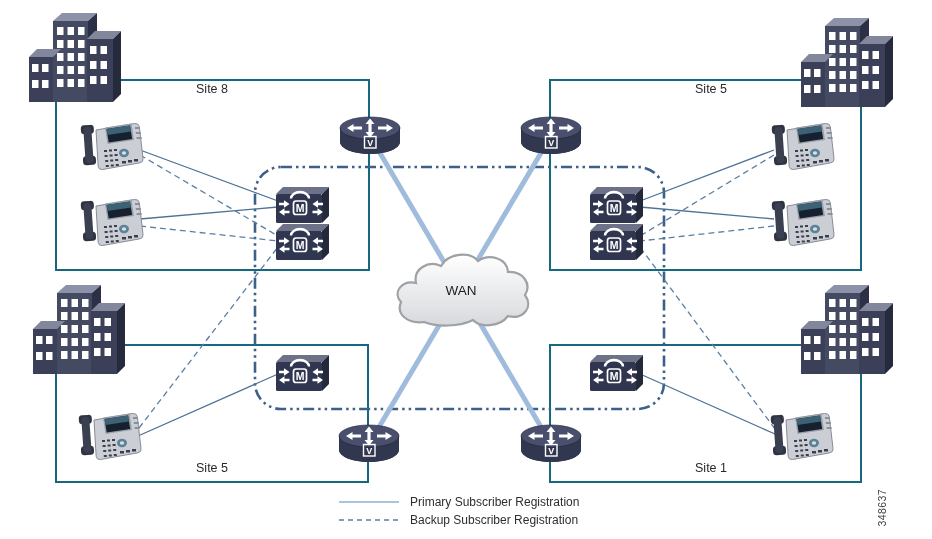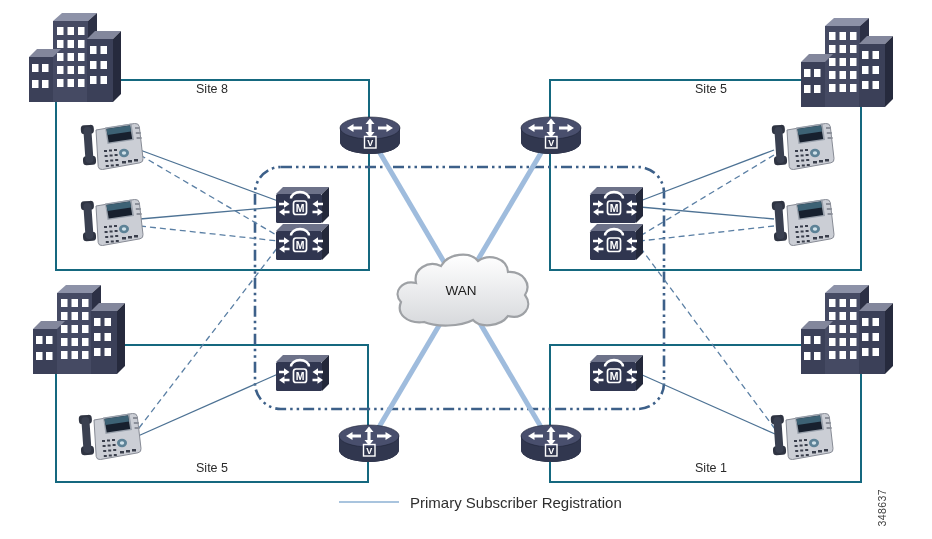--- a/index.html
+++ b/index.html
@@ -4,21 +4,21 @@
 <style>
   html,body{margin:0;padding:0;background:#fff;}
   .canvas{position:relative;width:932px;height:539px;background:#fff;overflow:hidden;
           font-family:"Liberation Sans",sans-serif;}
   .site-box{position:absolute;border:2px solid #15687f;box-sizing:border-box;}
   .site-label{position:absolute;width:56px;text-align:center;font-size:12.5px;color:#2a2a2a;}
   .links{position:absolute;left:0;top:0;}
   .legend{position:absolute;left:338px;top:494px;}
   .legend-row{display:flex;align-items:center;height:16px;margin-bottom:2px;}
   .legend-sample{width:62px;height:8px;margin-right:10px;flex:0 0 auto;}
-  .legend-label{font-size:15px;color:#2e2e2e;white-space:nowrap;}
+  .legend-label{font-size:12px;color:#2e2e2e;white-space:nowrap;}
   .fig-num{position:absolute;left:876px;top:489px;writing-mode:vertical-rl;transform:rotate(180deg);
            font-size:10.5px;color:#3f3f3f;letter-spacing:.4px;}
   svg text{font-family:"Liberation Sans",sans-serif;}
 </style>
 </head>
 <body>
 
 <div class="canvas">
 
   <div class="site-box" style="left:55px;top:79px;width:315px;height:192px;"></div>
@@ -203,17 +203,23 @@
   <div class="site-label" style="left:184px;top:461px;">Site 5</div>
   <div class="site-label" style="left:683px;top:461px;">Site 1</div>
 
   <div class="legend">
     <div class="legend-row">
       <svg class="legend-sample" viewBox="0 0 62 8">
         <line x1="1" y1="4" x2="61" y2="4" stroke="#a9c4de" stroke-width="2"></line>
       </svg>
       <span class="legend-label">Primary Subscriber Registration</span>
     </div>
+    <div class="legend-row">
+      <svg class="legend-sample" viewBox="0 0 62 8">
+        <line x1="1" y1="4" x2="61" y2="4" stroke="#5a7fa4" stroke-width="1.4" stroke-dasharray="5 4"></line>
+      </svg>
+      <span class="legend-label">Backup Subscriber Registration</span>
+    </div>
   </div>
 
   <div class="fig-num">348637</div>
 
 </div>
 
 </body></html>

